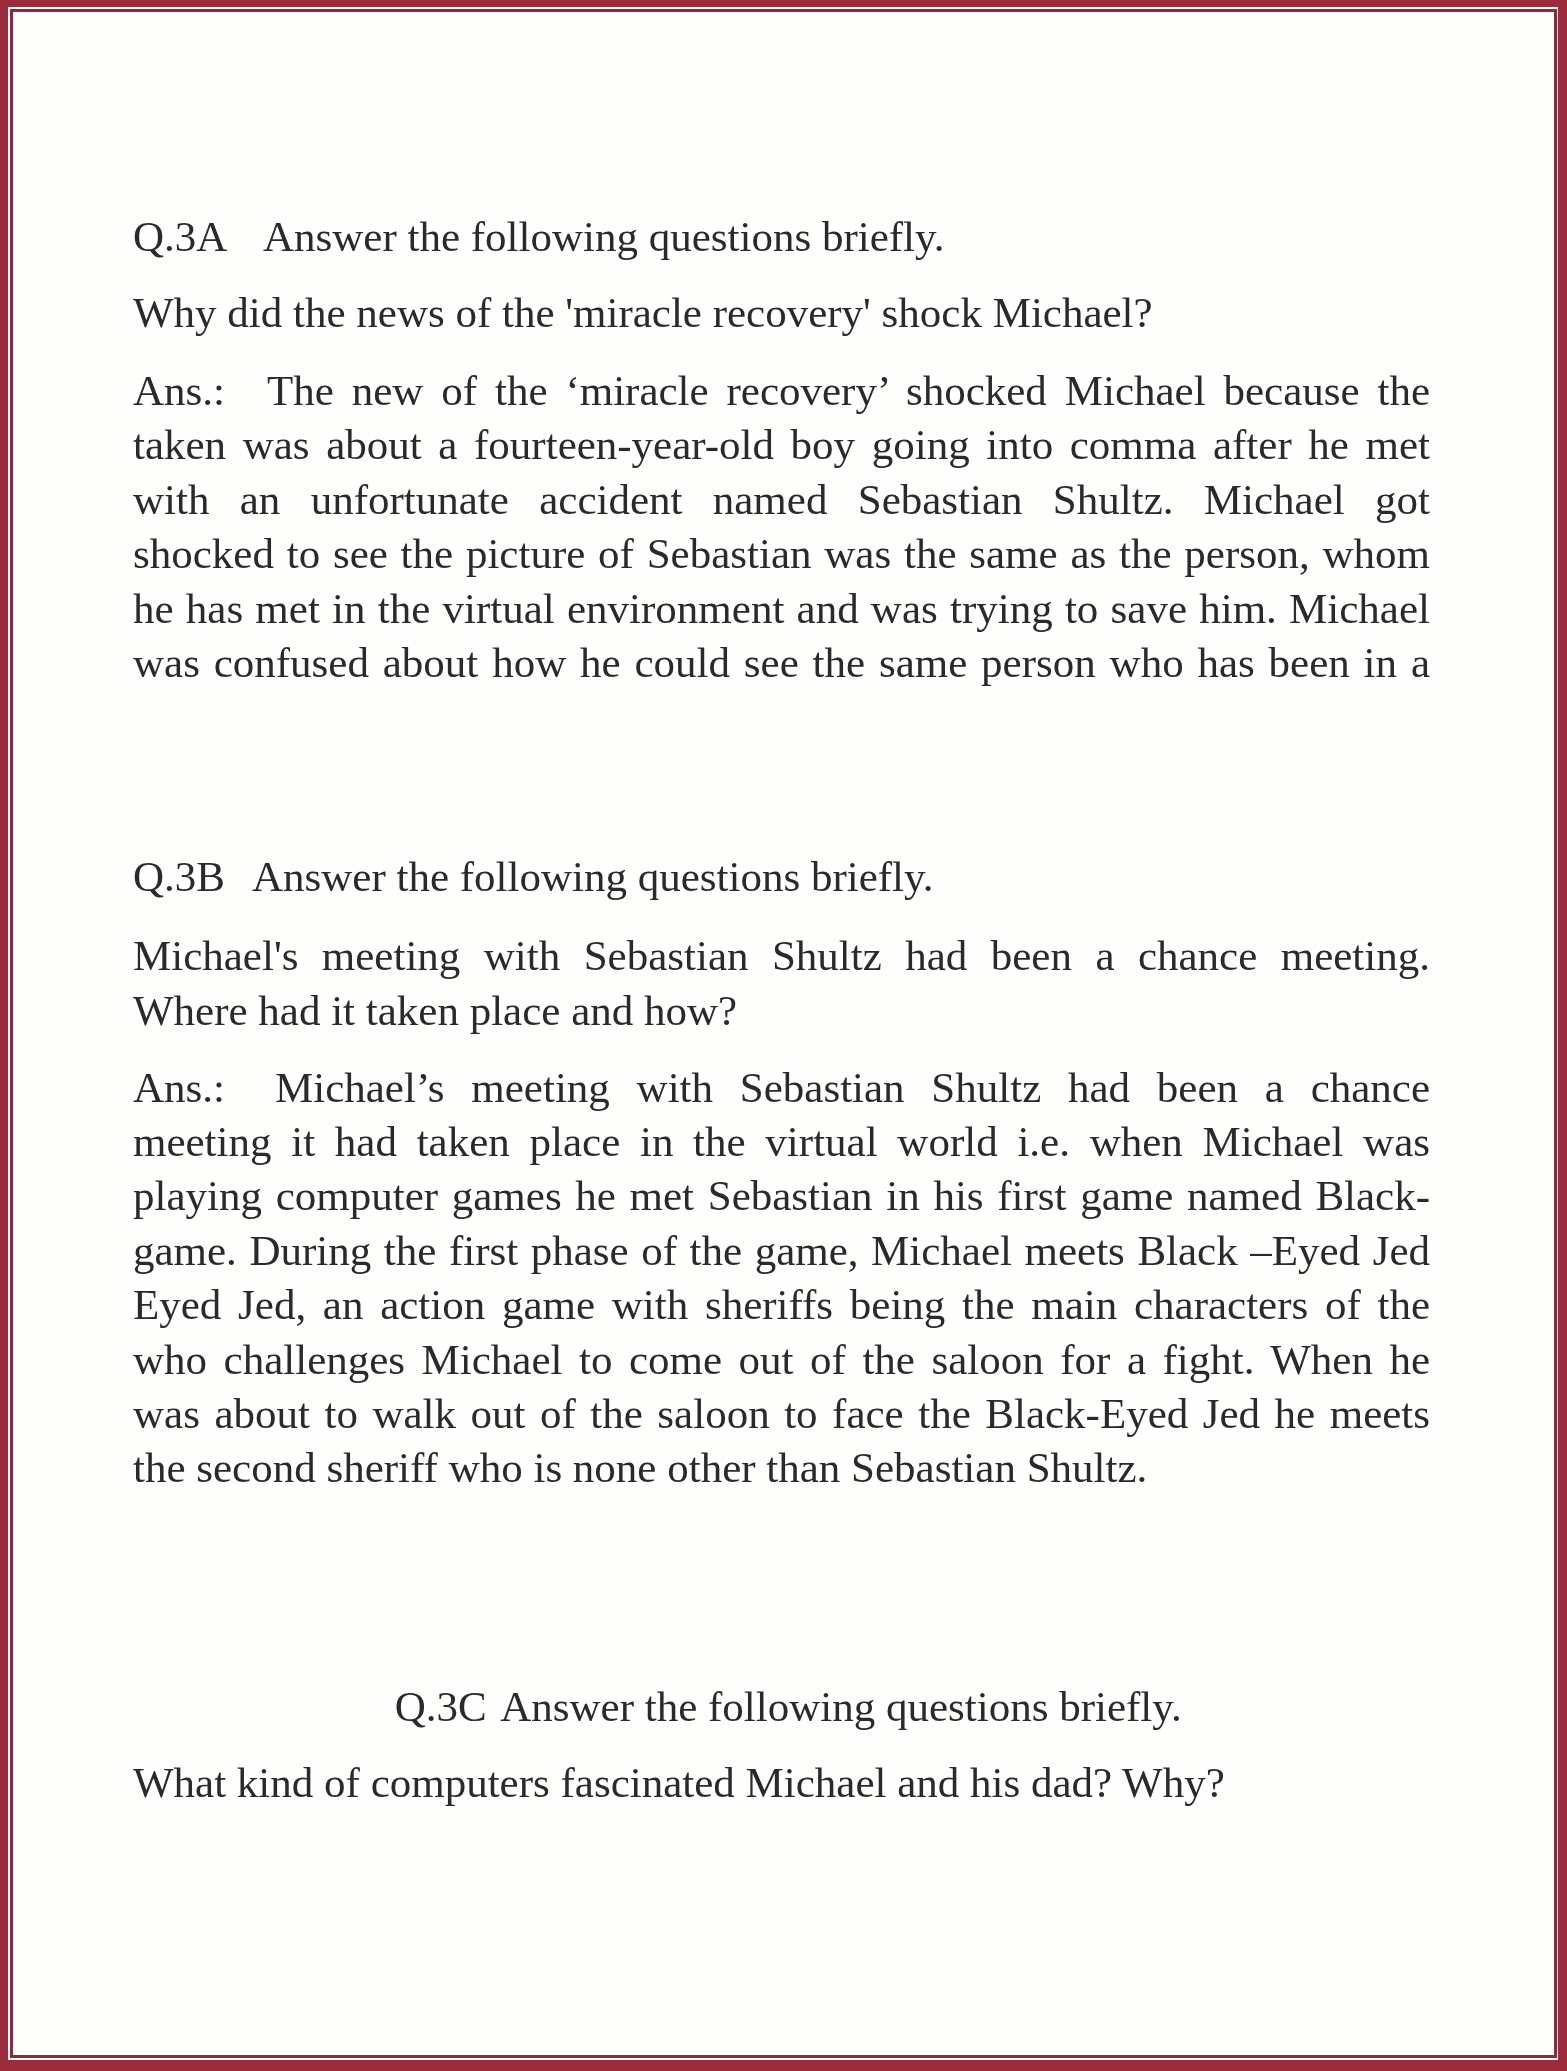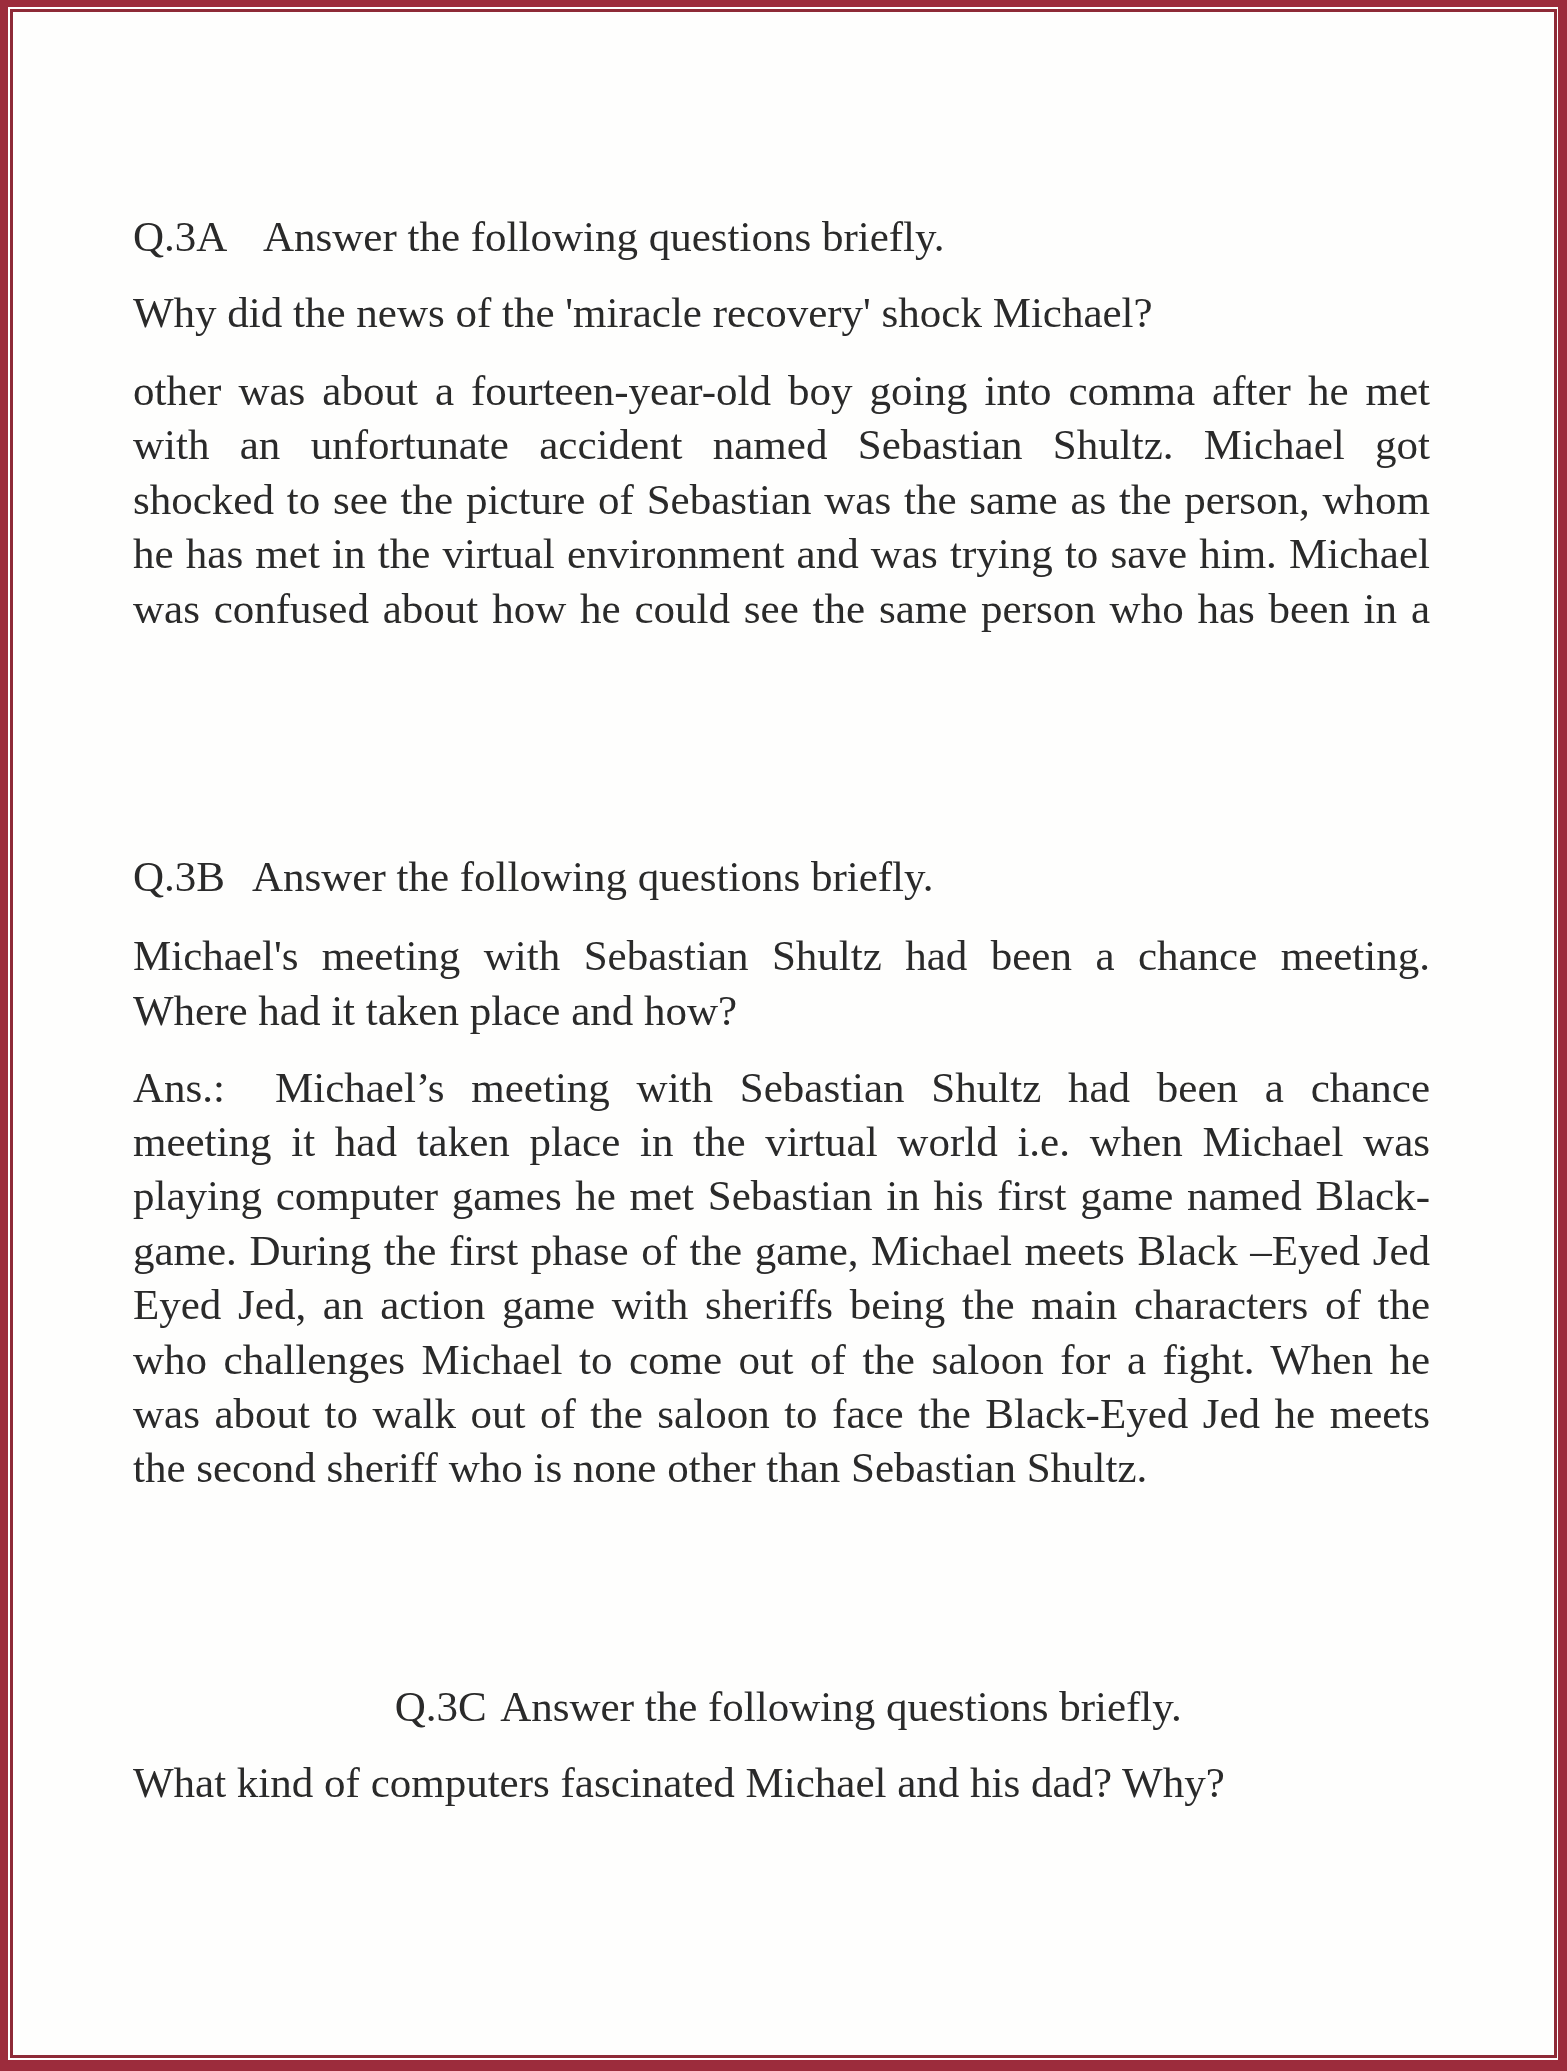--- a/index.html
+++ b/index.html
@@ -40,21 +40,22 @@
 <div class="frame-outer"></div>
 <div class="frame-inner"></div>
 
 <div class="block" style="top:209.5px;">
   <span class="label-a">Q.3A</span><span>Answer the following questions briefly.</span>
 </div>
 <div class="block" style="top:285.5px;">
   <span>Why did the news of the 'miracle recovery' shock Michael?</span>
 </div>
 <div class="block" style="top:363.5px;">
-  <div class="line justify">other was about a fourteen-year-old boy going into comma after he met</div>
+  <div class="line justify"><span class="ans-label">Ans.:</span><span>The new of the ‘miracle recovery’ shocked Michael because the</span></div>
+  <div class="line justify">taken was about a fourteen-year-old boy going into comma after he met</div>
   <div class="line justify">with an unfortunate accident named Sebastian Shultz. Michael got</div>
   <div class="line justify">shocked to see the picture of Sebastian was the same as the person, whom</div>
   <div class="line justify">he has met in the virtual environment and was trying to save him. Michael</div>
   <div class="line justify">was confused about how he could see the same person who has been in a</div>
 </div>
 
 <div class="block" style="top:849.5px;">
   <span class="label-b">Q.3B</span><span>Answer the following questions briefly.</span>
 </div>
 <div class="block" style="top:927.5px; line-height:55px;">

